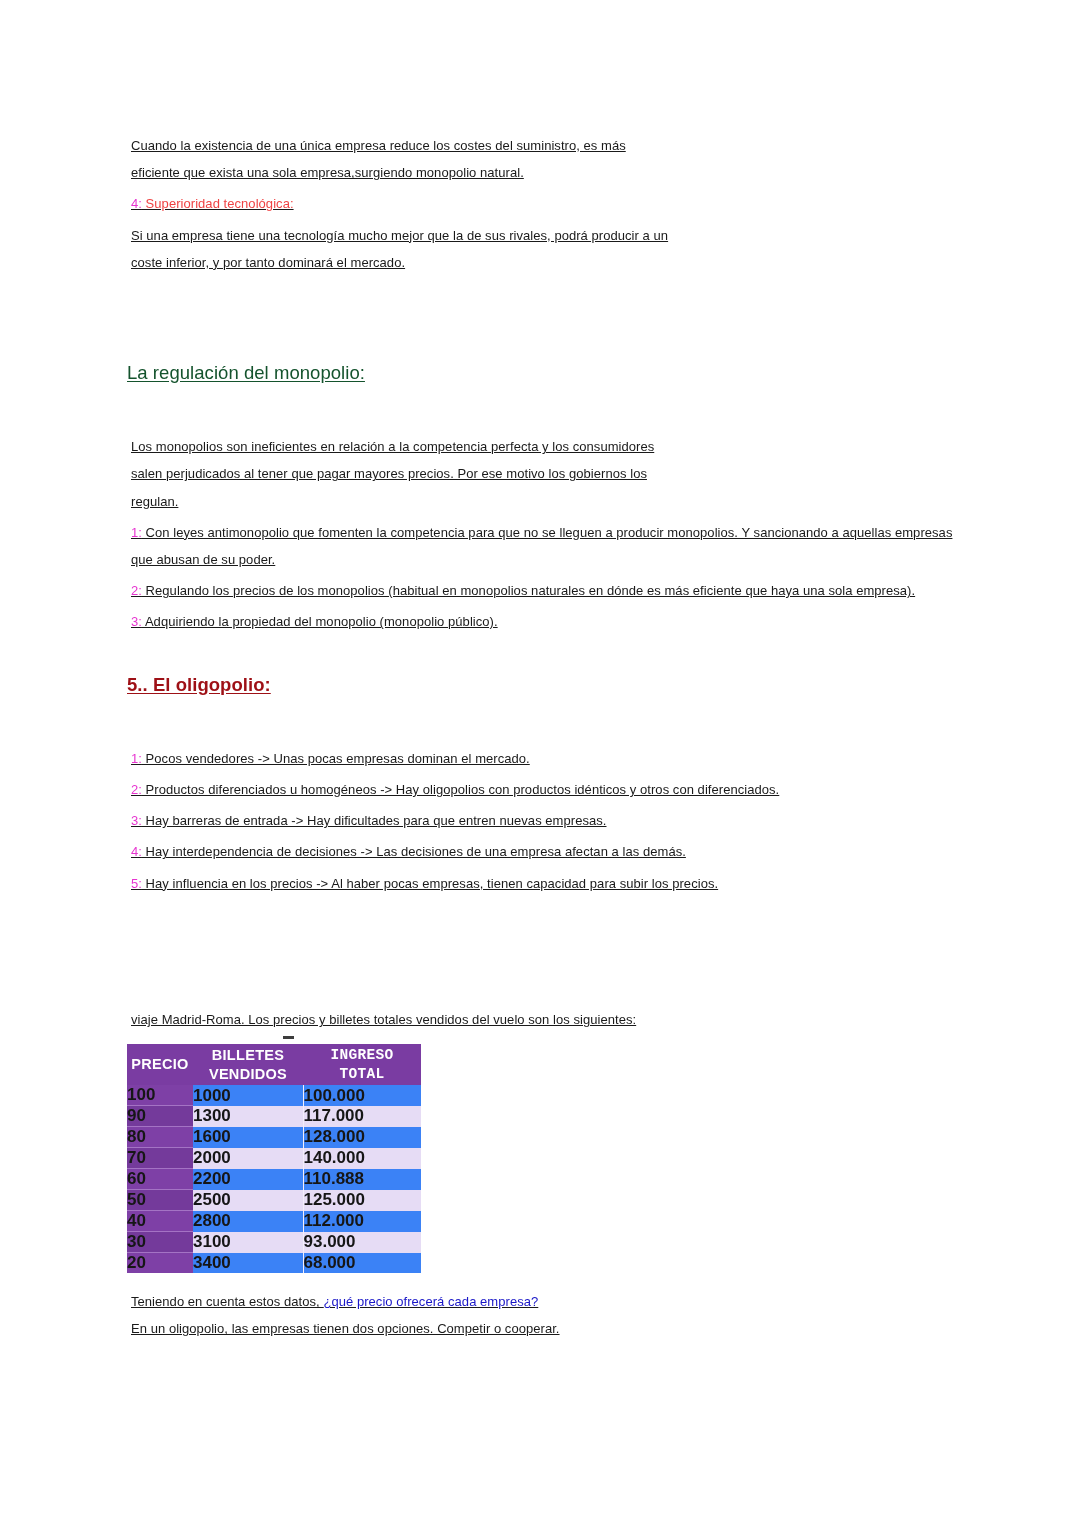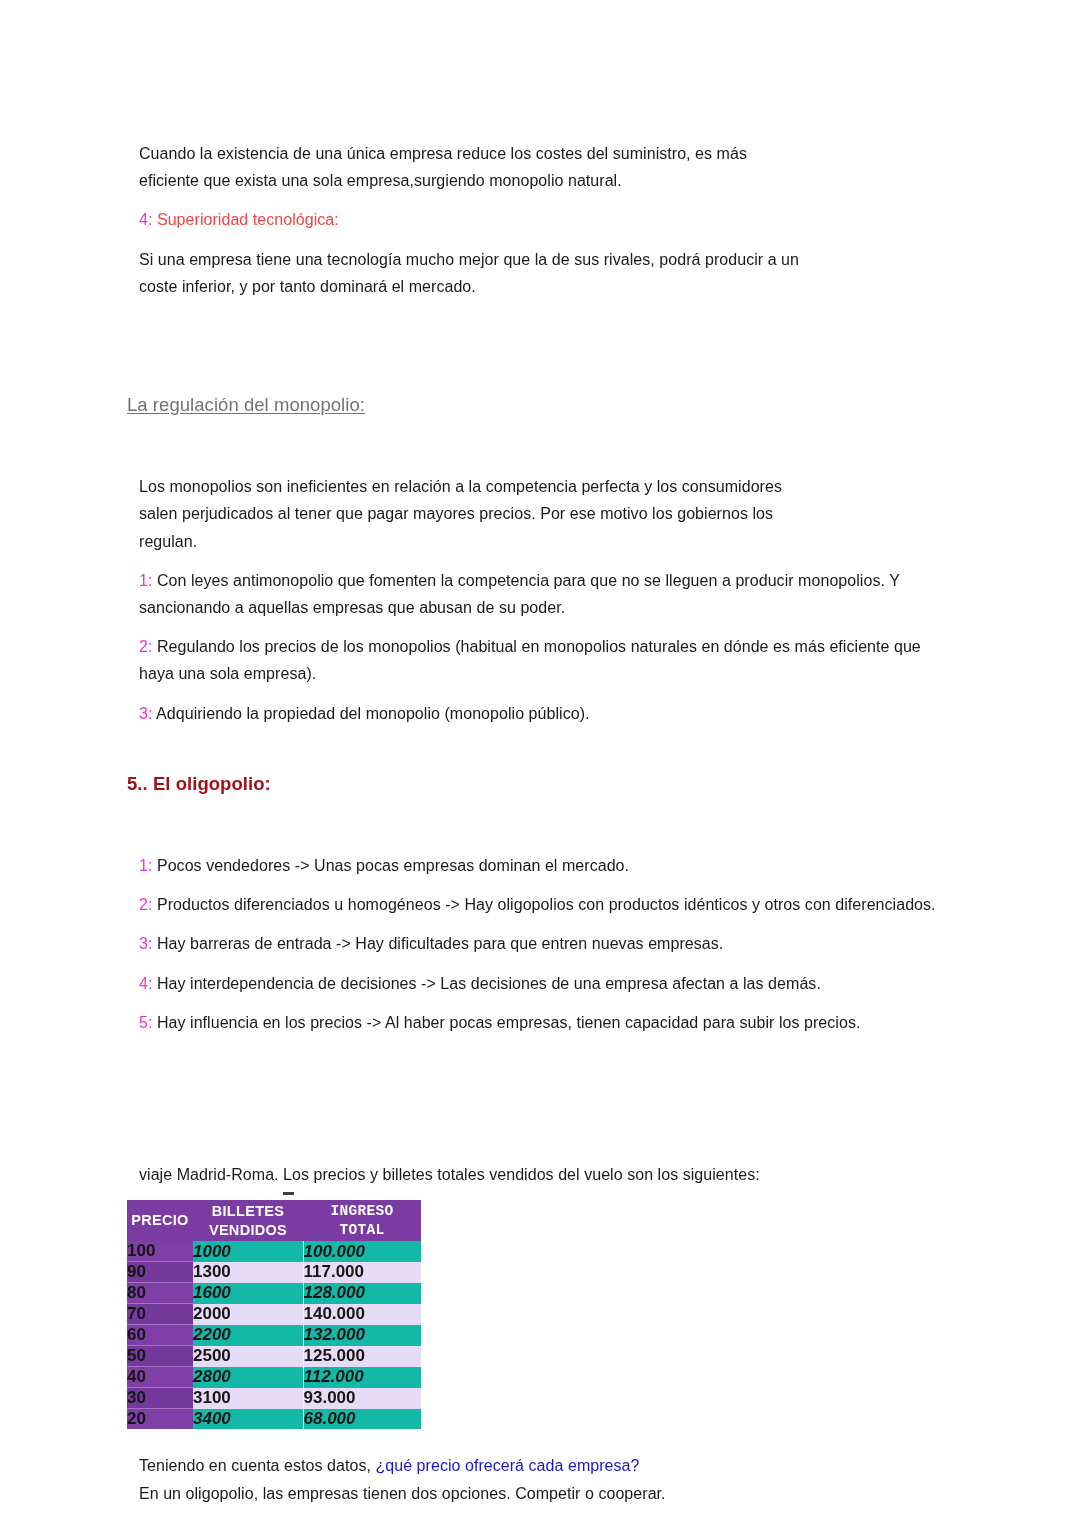--- a/index.html
+++ b/index.html
@@ -25,54 +25,56 @@
   }
 
   .content {
     position: absolute;
     left: 127px;
     top: 128px;
     width: 835px;
   }
 
   p.body-text {
-    margin: 12px;
-    font-size: 16px;
+    margin: 4px;
+    font-size: 13px;
     line-height: 27.2px;
     color: #1a1a1a;
     letter-spacing: 0.05px;
+    text-decoration: underline;
   }
 
   .num {
     color: #e734d0;
   }
   .green {
     color: #ef4444;
   }
   .blue {
     color: #1a17c7;
   }
 
   h2.head-red {
     margin: 0;
     font-size: 18.5px;
     line-height: 27.2px;
     font-weight: normal;
-    color: #737373;
+    color: #14532d;
     text-decoration: underline;
     text-underline-offset: 2px;
     letter-spacing: 0.05px;
   }
 
   h2.head-darkred {
     margin: 0;
     font-size: 18.5px;
     line-height: 27.2px;
     font-weight: bold;
     color: #9e1016;
+    text-decoration: underline;
     text-underline-offset: 2px;
     letter-spacing: 0.05px;
   }
 
   .gap-xl { height: 79px; }
   .gap-lg { height: 43px; }
   .gap-md { height: 31px; }
 
   
   .table-wrap {
@@ -120,21 +122,21 @@
   }
   td.c-precio {
     color: #ffffff;
     background: #7a3ca2;
     border-bottom: 1px solid #a473c4;
     font-weight: bold;
   }
   tr:nth-child(odd) td.c-precio { background: #7e40a6; }
   tr:nth-child(even) td.c-precio { background: #743a9b; }
 
-  tr.r-odd td.c-billetes, tr.r-odd td.c-ingreso { background: #14b8a6; font-style: italic; }
+  tr.r-odd td.c-billetes, tr.r-odd td.c-ingreso { background: #3b82f6; }
   tr.r-even td.c-billetes, tr.r-even td.c-ingreso { background: #e6dcf5; }
 
   td.c-billetes { border-right: 1px solid #f4eefb; }
 
   tr.last td.c-precio { border-bottom: none; }
 </style>
 </head>
 <body>
 
 <div class="page">
@@ -210,21 +212,21 @@
             <td class="c-ingreso">128.000</td>
           </tr>
           <tr class="r-even">
             <td class="c-precio">70</td>
             <td class="c-billetes">2000</td>
             <td class="c-ingreso">140.000</td>
           </tr>
           <tr class="r-odd">
             <td class="c-precio">60</td>
             <td class="c-billetes">2200</td>
-            <td class="c-ingreso">132.000</td>
+            <td class="c-ingreso">110.888</td>
           </tr>
           <tr class="r-even">
             <td class="c-precio">50</td>
             <td class="c-billetes">2500</td>
             <td class="c-ingreso">125.000</td>
           </tr>
           <tr class="r-odd">
             <td class="c-precio">40</td>
             <td class="c-billetes">2800</td>
             <td class="c-ingreso">112.000</td>

